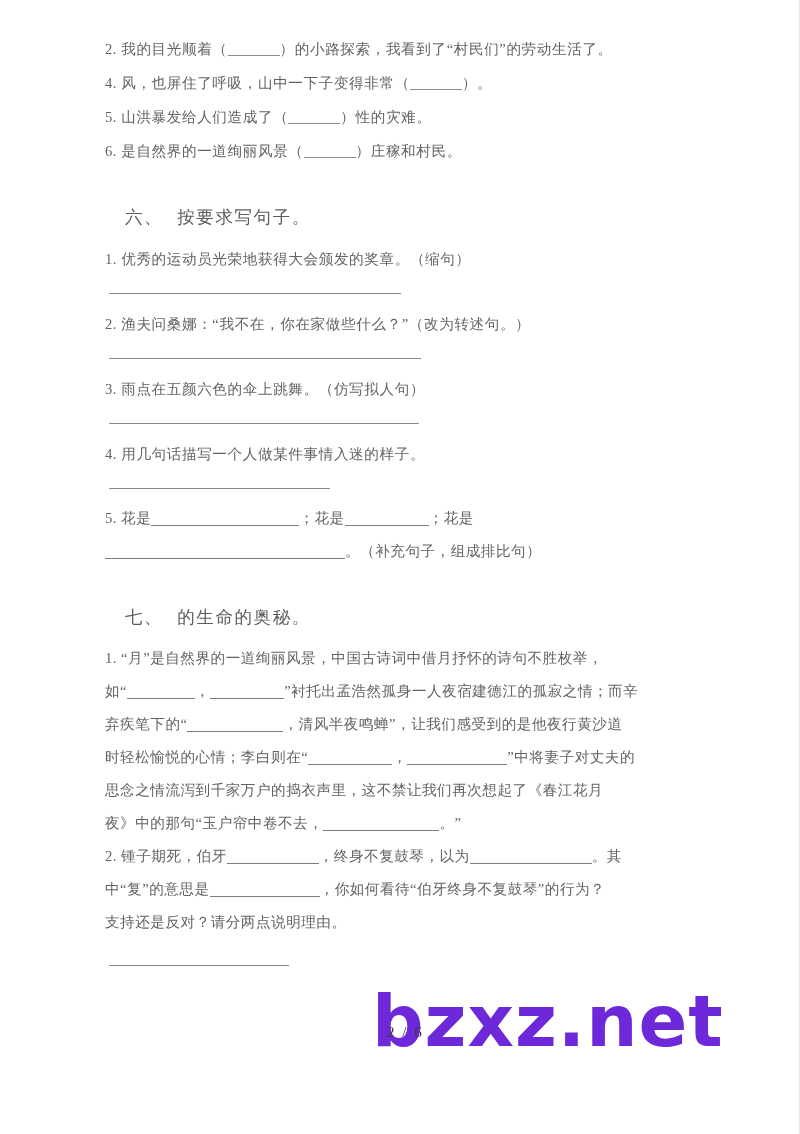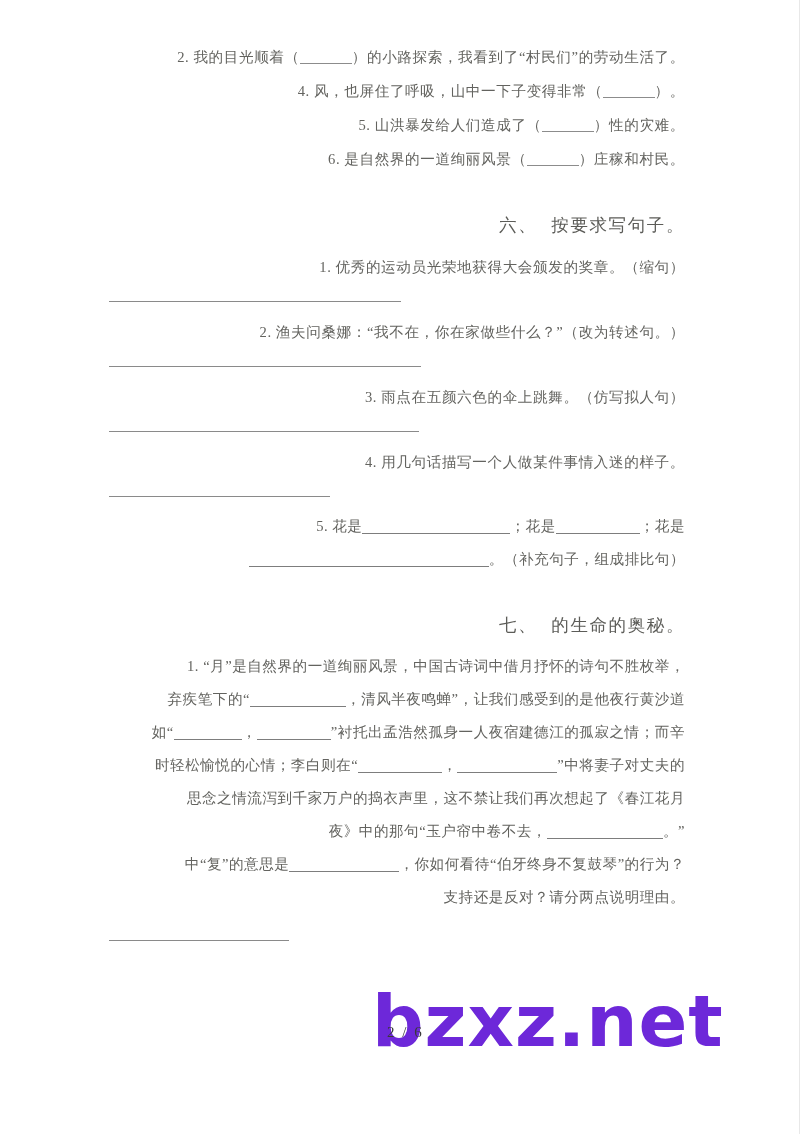--- a/index.html
+++ b/index.html
@@ -14,23 +14,22 @@
     background: #ffffff;
     border-right: 1px solid #e8e8e8;
     box-sizing: border-box;
     overflow: hidden;
     font-family: "Liberation Serif", "DejaVu Serif", serif;
     color: #5a5a5a;
   }
   .content {
     position: absolute;
     left: 105px;
-    top: 40px;
+    top: 32px;
     width: 580px;
-    text-align: right;
   }
 
   
   .qline {
     font-size: 14.6px;
     line-height: 34px;
     color: #63635f;
     letter-spacing: 0.6px;
     white-space: nowrap;
   }
@@ -183,37 +182,41 @@
     <div class="section-head">
       <span class="sh-num">七、</span><span>的生命的奥秘。</span>
     </div>
 
     <div class="para">
       <div class="row">
         <span class="num">1.</span>
         <span>“月”是自然界的一道绚丽风景，中国古诗词中借月抒怀的诗句不胜枚举，</span>
       </div>
       <div class="row">
+        <span>如“</span><span class="ul" style="width:68px"></span><span>，</span><span class="ul" style="width:74px"></span><span>”衬托出孟浩然孤身一人夜宿建德江的孤寂之情；而辛</span>
+      </div>
+      <div class="row">
         <span>弃疾笔下的“</span><span class="ul" style="width:96px"></span><span>，清风半夜鸣蝉”，让我们感受到的是他夜行黄沙道</span>
       </div>
       <div class="row">
-        <span>如“</span><span class="ul" style="width:68px"></span><span>，</span><span class="ul" style="width:74px"></span><span>”衬托出孟浩然孤身一人夜宿建德江的孤寂之情；而辛</span>
-      </div>
-      <div class="row">
         <span>时轻松愉悦的心情；李白则在“</span><span class="ul" style="width:84px"></span><span>，</span><span class="ul" style="width:100px"></span><span>”中将妻子对丈夫的</span>
       </div>
       <div class="row">
         <span>思念之情流泻到千家万户的捣衣声里，这不禁让我们再次想起了《春江花月</span>
       </div>
       <div class="row">
         <span>夜》中的那句“玉户帘中卷不去，</span><span class="ul" style="width:116px"></span><span>。”</span>
       </div>
     </div>
 
     <div class="para">
+      <div class="row">
+        <span class="num">2.</span>
+        <span>锺子期死，伯牙</span><span class="ul" style="width:92px"></span><span>，终身不复鼓琴，以为</span><span class="ul" style="width:122px"></span><span>。其</span>
+      </div>
       <div class="row">
         <span>中“复”的意思是</span><span class="ul" style="width:110px"></span><span>，你如何看待“伯牙终身不复鼓琴”的行为？</span>
       </div>
       <div class="row">
         <span>支持还是反对？请分两点说明理由。</span>
       </div>
     </div>
 
     <div class="answer-line" style="width:180px; margin-top:26px;"></div>
 

